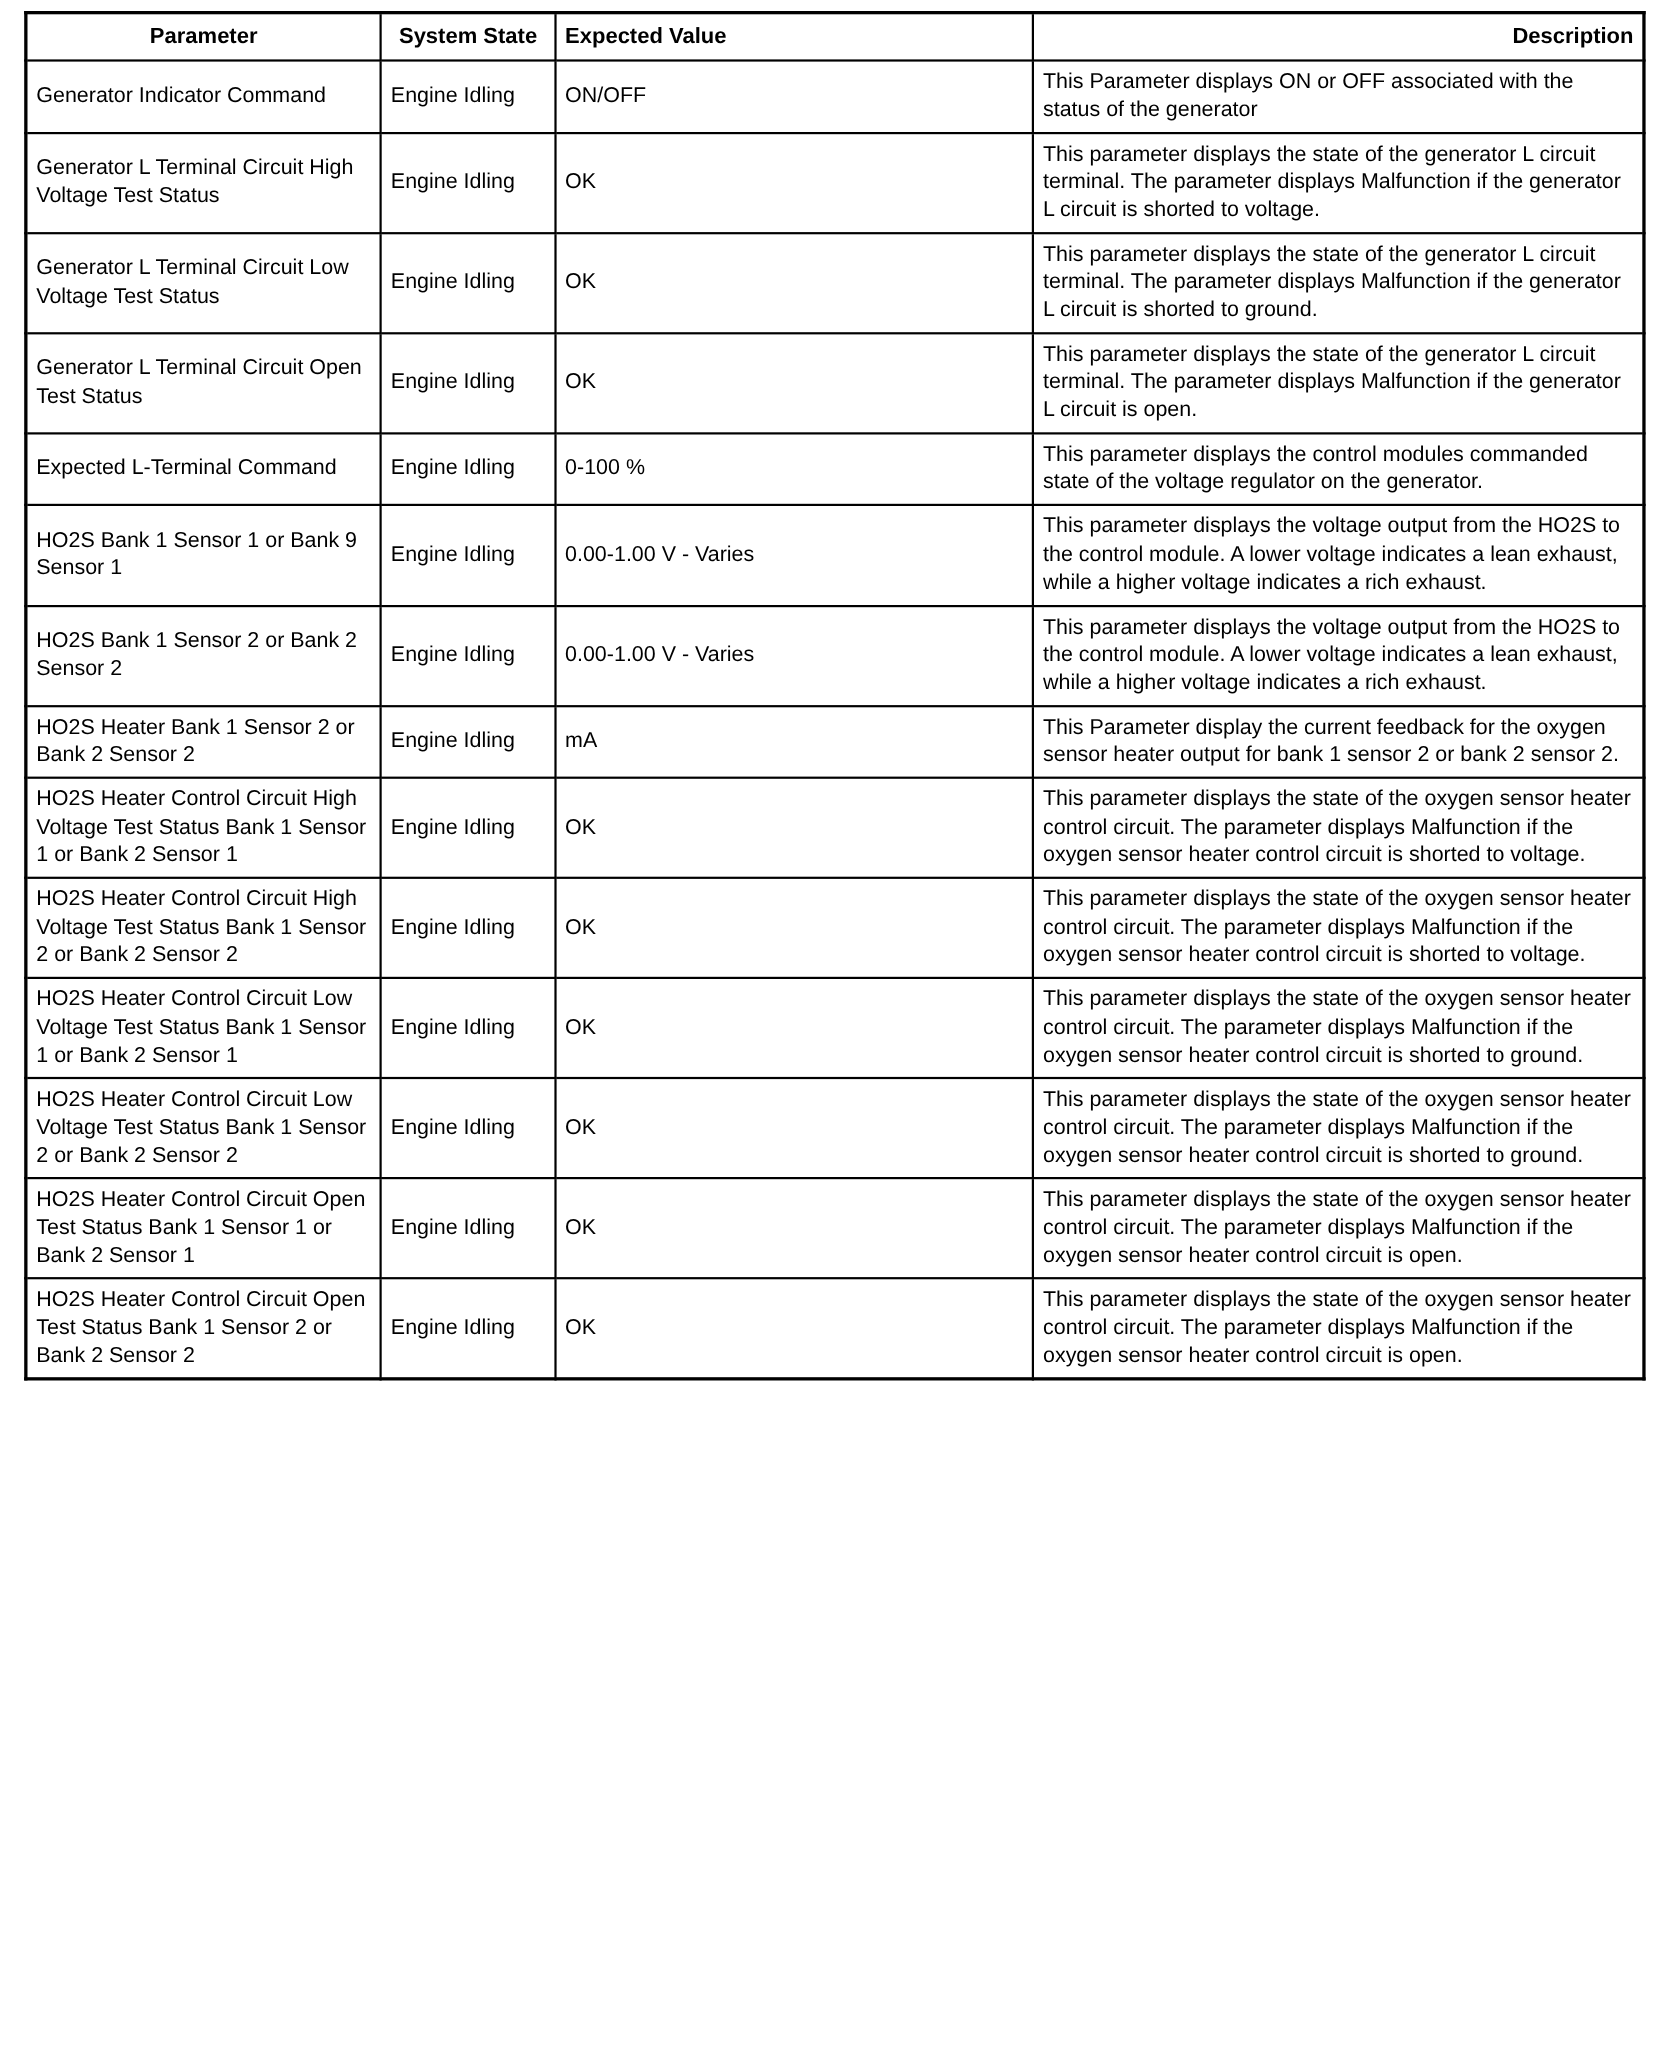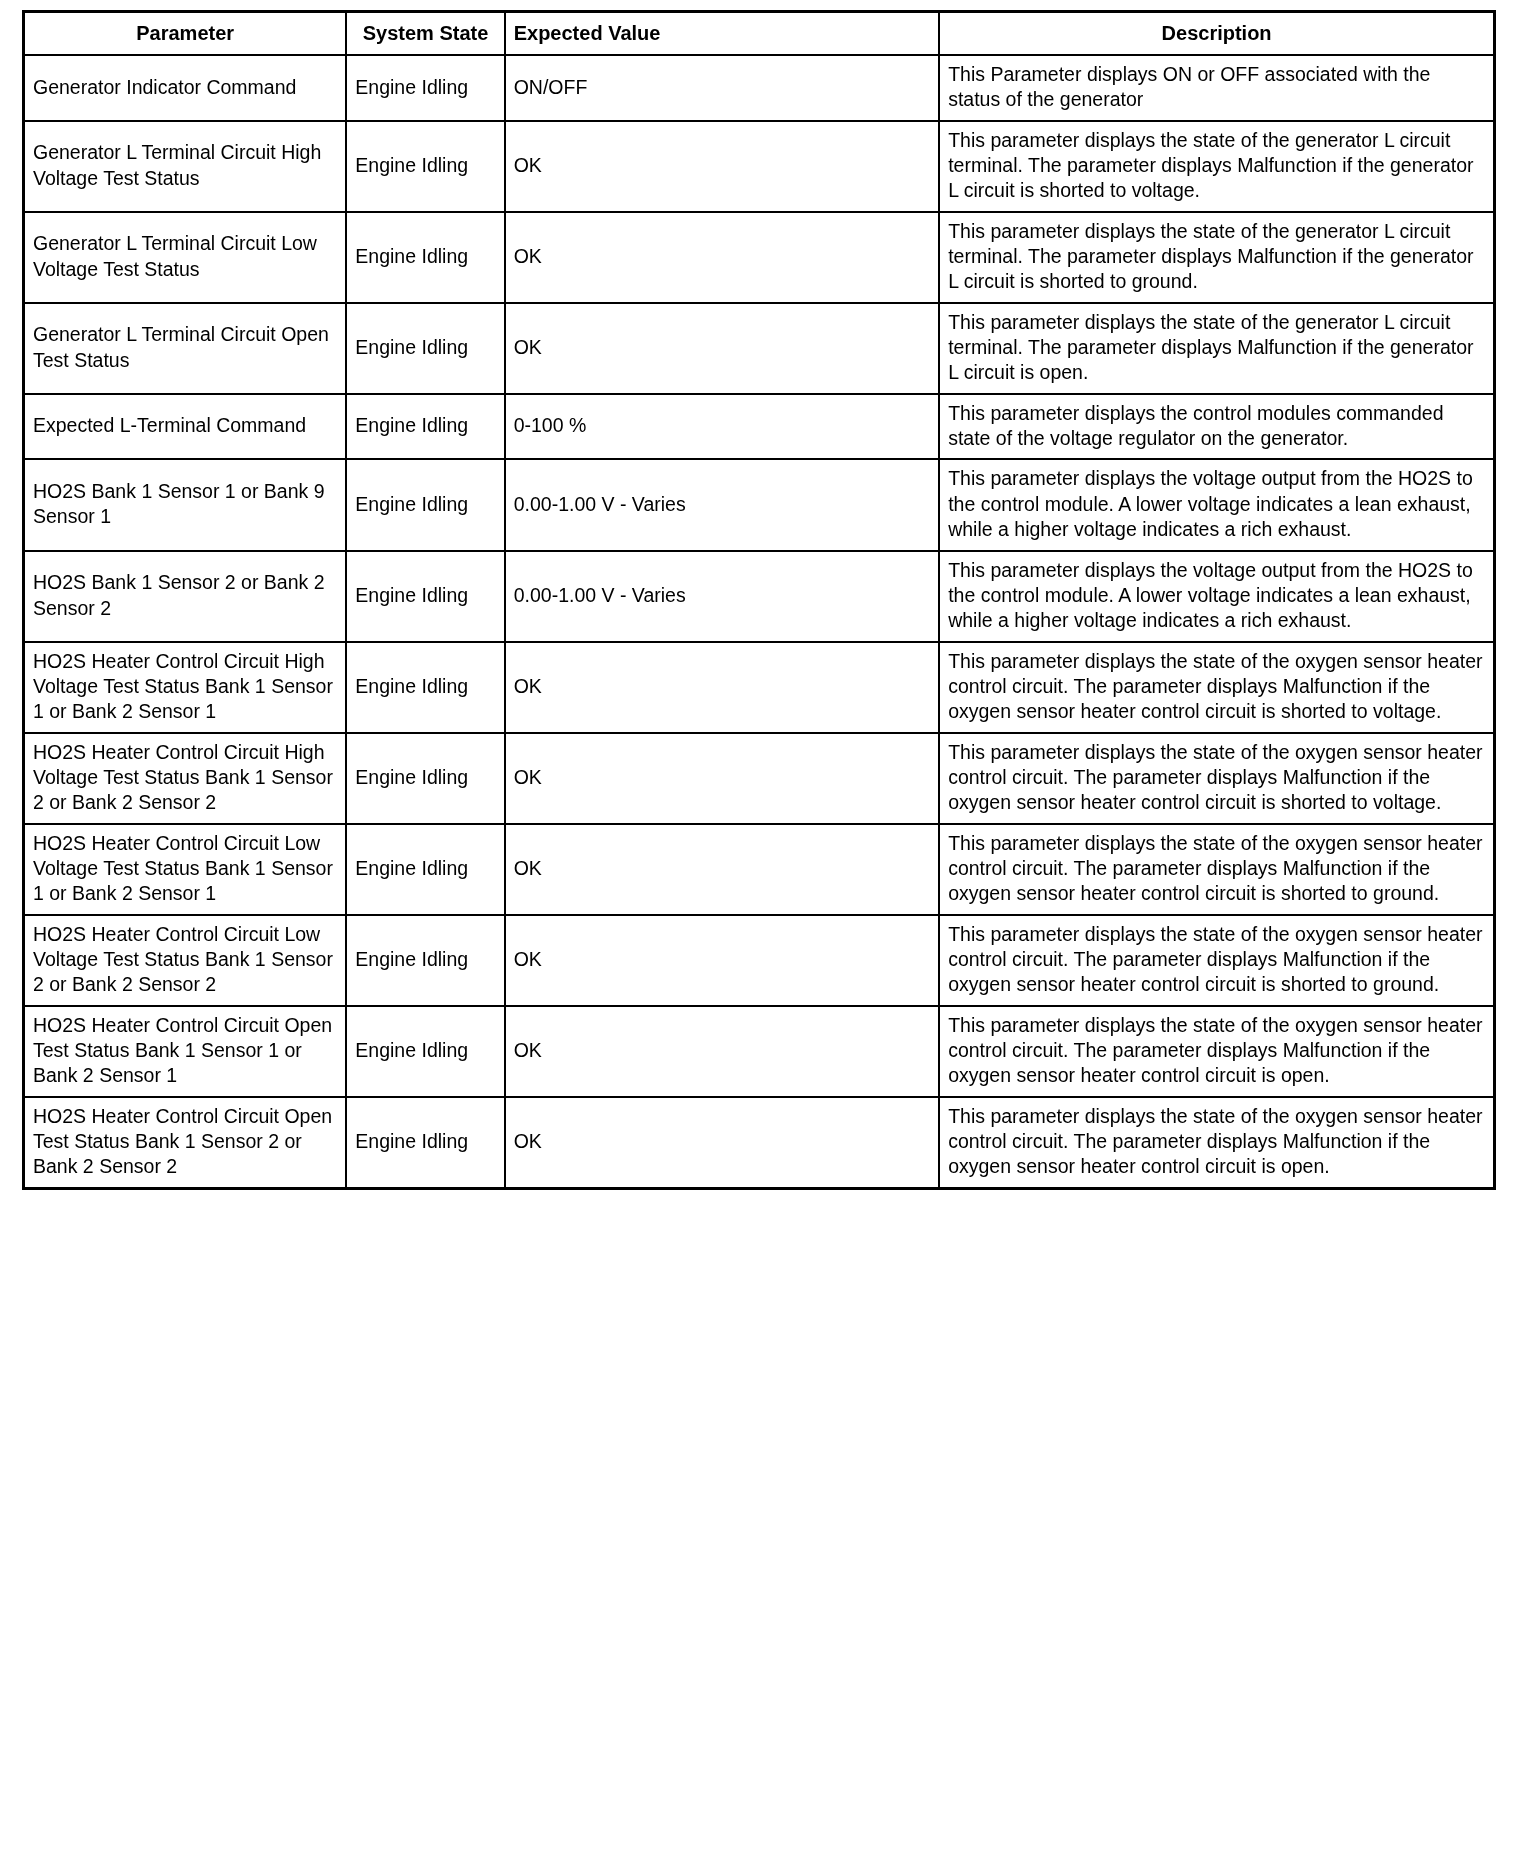--- a/index.html
+++ b/index.html
@@ -35,21 +35,21 @@
   }
   table.param-table thead th {
     font-weight: bold;
     padding-top: 7px;
     padding-bottom: 8px;
     font-size: 20px;
   }
   th.col-parameter { width: 318px; text-align: center; }
   th.col-state     { width: 156px; text-align: center; }
   th.col-value     { width: 428px; text-align: left; padding-left: 9px; }
-  th.col-desc      { width: 547px; text-align: center; }
+  th.col-desc      { width: 547px; text-align: right; }
 
   td.cell-parameter { text-align: left; margin-top: 16px; }
   td.cell-state     { text-align: left; padding-left: 9px; white-space: nowrap; }
   td.cell-value     { text-align: left; padding-left: 9px; }
   td.cell-desc      { text-align: left; padding-left: 10px; }
 </style>
 </head>
 <body>
 
 <div class="page">
@@ -99,20 +99,26 @@
           <td class="cell-value">0.00-1.00 V - Varies</td>
           <td class="cell-desc">This parameter displays the voltage output from the HO2S to the control module. A lower voltage indicates a lean exhaust, while a higher voltage indicates a rich exhaust.</td>
         </tr>
         <tr>
           <td class="cell-parameter">HO2S Bank 1 Sensor 2 or Bank 2 Sensor 2</td>
           <td class="cell-state">Engine Idling</td>
           <td class="cell-value">0.00-1.00 V - Varies</td>
           <td class="cell-desc">This parameter displays the voltage output from the HO2S to the control module. A lower voltage indicates a lean exhaust, while a higher voltage indicates a rich exhaust.</td>
         </tr>
         <tr>
+          <td class="cell-parameter">HO2S Heater Bank 1 Sensor 2 or Bank 2 Sensor 2</td>
+          <td class="cell-state">Engine Idling</td>
+          <td class="cell-value">mA</td>
+          <td class="cell-desc">This Parameter display the current feedback for the oxygen sensor heater output for bank 1 sensor 2 or bank 2 sensor 2.</td>
+        </tr>
+        <tr>
           <td class="cell-parameter">HO2S Heater Control Circuit High Voltage Test Status Bank 1 Sensor 1 or Bank 2 Sensor 1</td>
           <td class="cell-state">Engine Idling</td>
           <td class="cell-value">OK</td>
           <td class="cell-desc">This parameter displays the state of the oxygen sensor heater control circuit. The parameter displays Malfunction if the oxygen sensor heater control circuit is shorted to voltage.</td>
         </tr>
         <tr>
           <td class="cell-parameter">HO2S Heater Control Circuit High Voltage Test Status Bank 1 Sensor 2 or Bank 2 Sensor 2</td>
           <td class="cell-state">Engine Idling</td>
           <td class="cell-value">OK</td>
           <td class="cell-desc">This parameter displays the state of the oxygen sensor heater control circuit. The parameter displays Malfunction if the oxygen sensor heater control circuit is shorted to voltage.</td>

